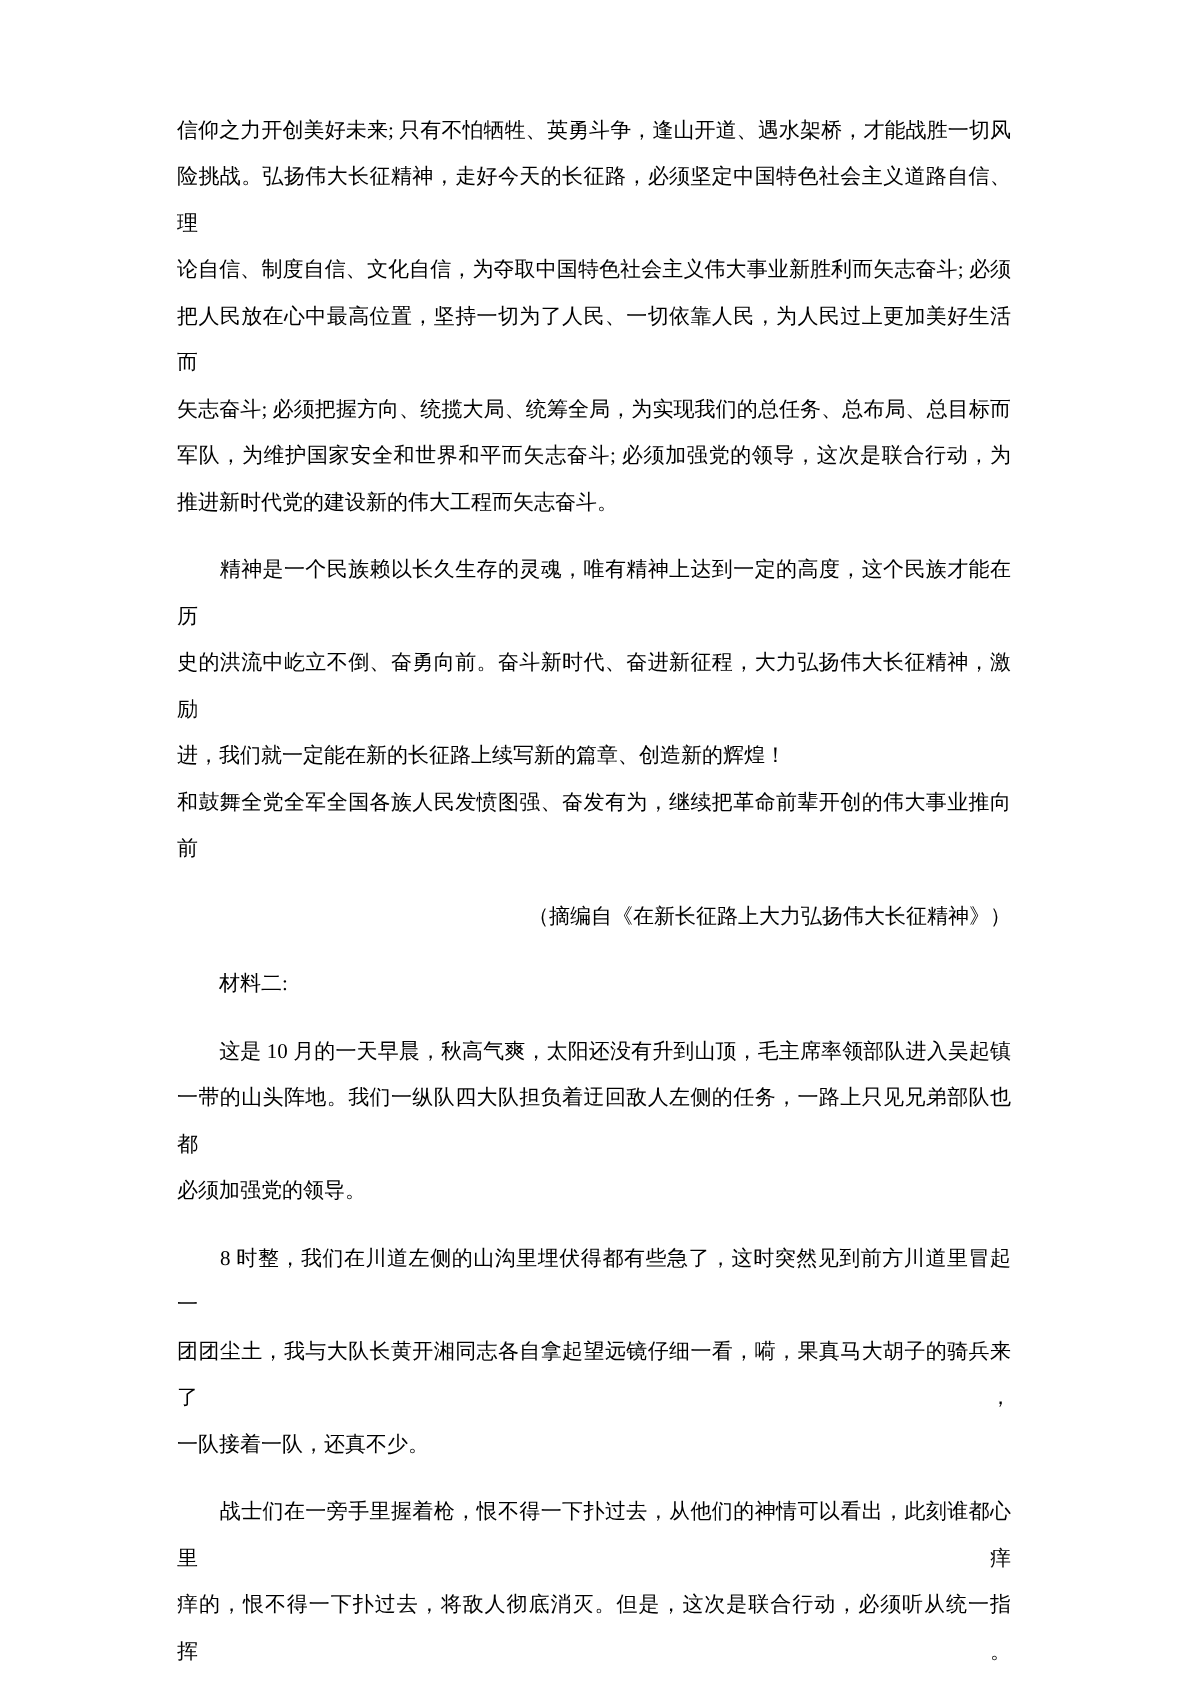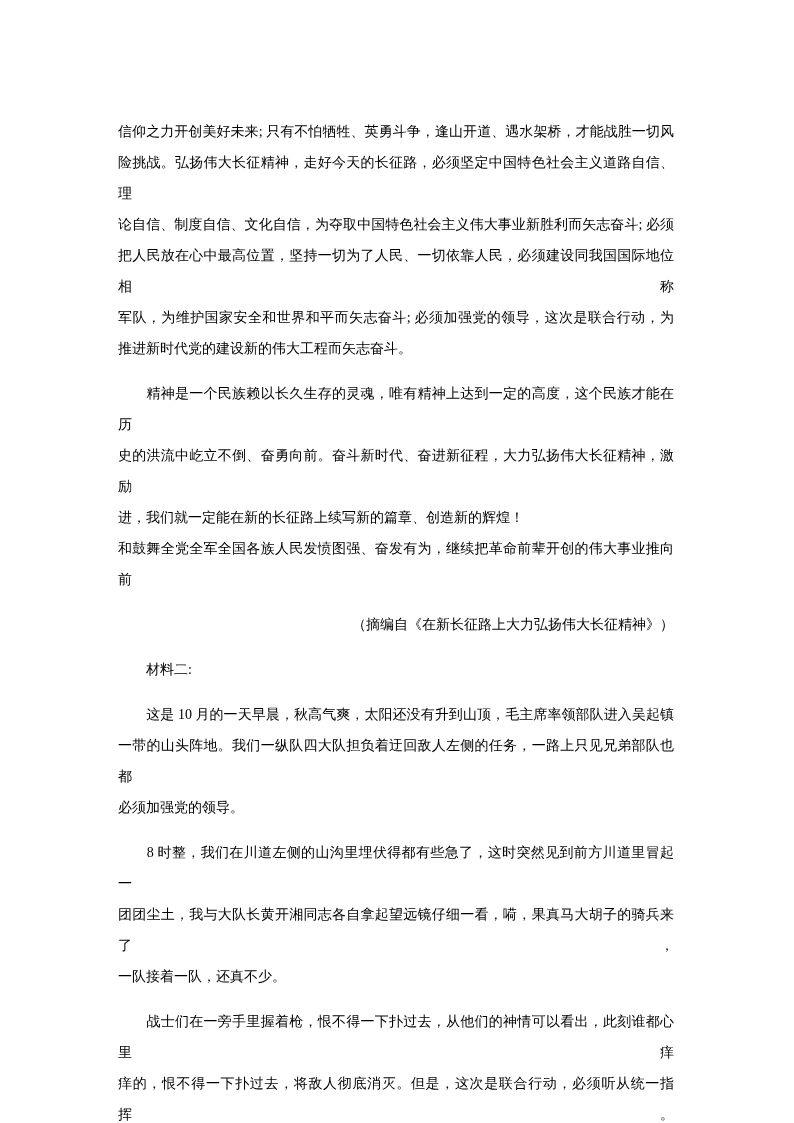--- a/index.html
+++ b/index.html
@@ -5,21 +5,21 @@
   html, body {
     margin: 0;
     padding: 0;
     background: #ffffff;
   }
   .page {
     position: relative;
     width: 794px;
     height: 1123px;
     box-sizing: border-box;
-    padding: 116px 120px 0 118px;
+    padding: 72px 120px 0 118px;
     background: #ffffff;
     color: #000000;
     font-family: "Liberation Serif", "DejaVu Serif", serif;
     font-size: 14px;
     line-height: 31px;
     overflow: hidden;
   }
   .para {
     margin: 0 0 14px 0;
   }
@@ -39,21 +39,22 @@
 </style>
 </head>
 <body>
 
 <main class="page">
   <section id="doc-body">
       <div class="para">
         <div class="line">信仰之力开创美好未来; 只有不怕牺牲、英勇斗争，逢山开道、遇水架桥，才能战胜一切风</div>
         <div class="line">险挑战。弘扬伟大长征精神，走好今天的长征路，必须坚定中国特色社会主义道路自信、理</div>
         <div class="line">论自信、制度自信、文化自信，为夺取中国特色社会主义伟大事业新胜利而矢志奋斗; 必须</div>
-        <div class="line">把人民放在心中最高位置，坚持一切为了人民、一切依靠人民，必须建设同我国国际地位相称</div>
+        <div class="line">把人民放在心中最高位置，坚持一切为了人民、一切依靠人民，为人民过上更加美好生活而</div>
+        <div class="line">矢志奋斗; 必须把握方向、统揽大局、统筹全局，为实现我们的总任务、总布局、总目标而</div>
         <div class="line">军队，为维护国家安全和世界和平而矢志奋斗; 必须加强党的领导，这次是联合行动，为</div>
         <div class="line no-stretch">推进新时代党的建设新的伟大工程而矢志奋斗。</div>
       </div>
       <div class="para">
         <div class="line">　　精神是一个民族赖以长久生存的灵魂，唯有精神上达到一定的高度，这个民族才能在历</div>
         <div class="line">史的洪流中屹立不倒、奋勇向前。奋斗新时代、奋进新征程，大力弘扬伟大长征精神，激励</div>
         <div class="line no-stretch">进，我们就一定能在新的长征路上续写新的篇章、创造新的辉煌！</div>
         <div class="line">和鼓舞全党全军全国各族人民发愤图强、奋发有为，继续把革命前辈开创的伟大事业推向前</div>
       </div>
       <div class="para attribution">

